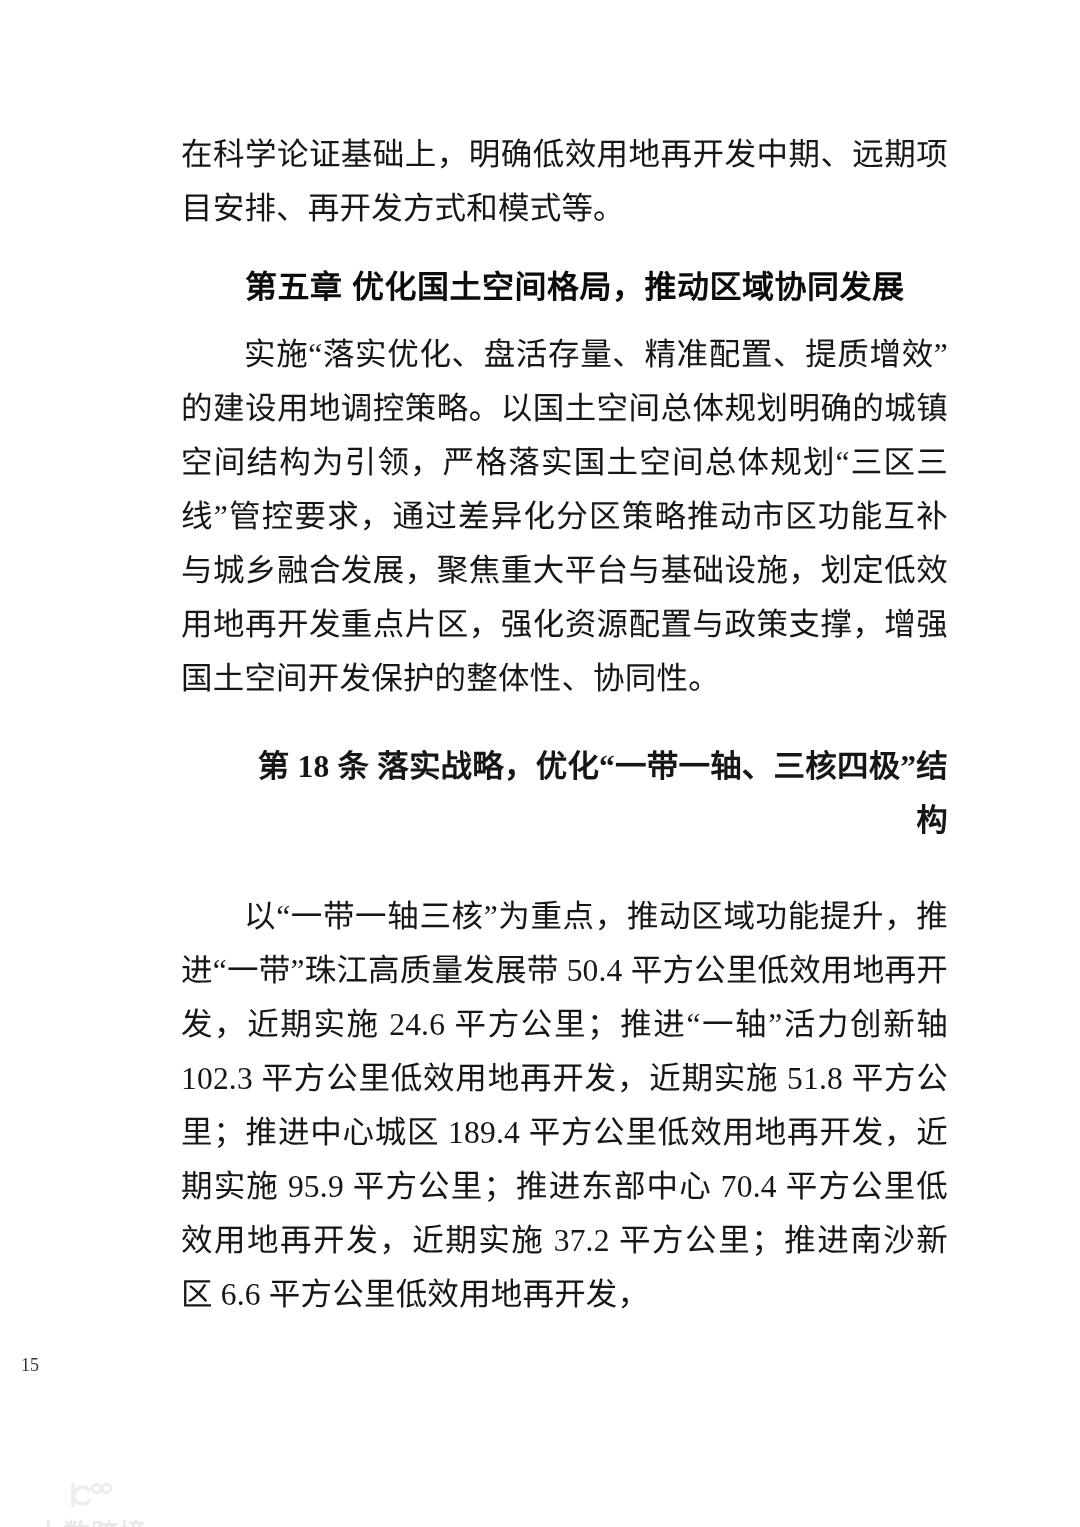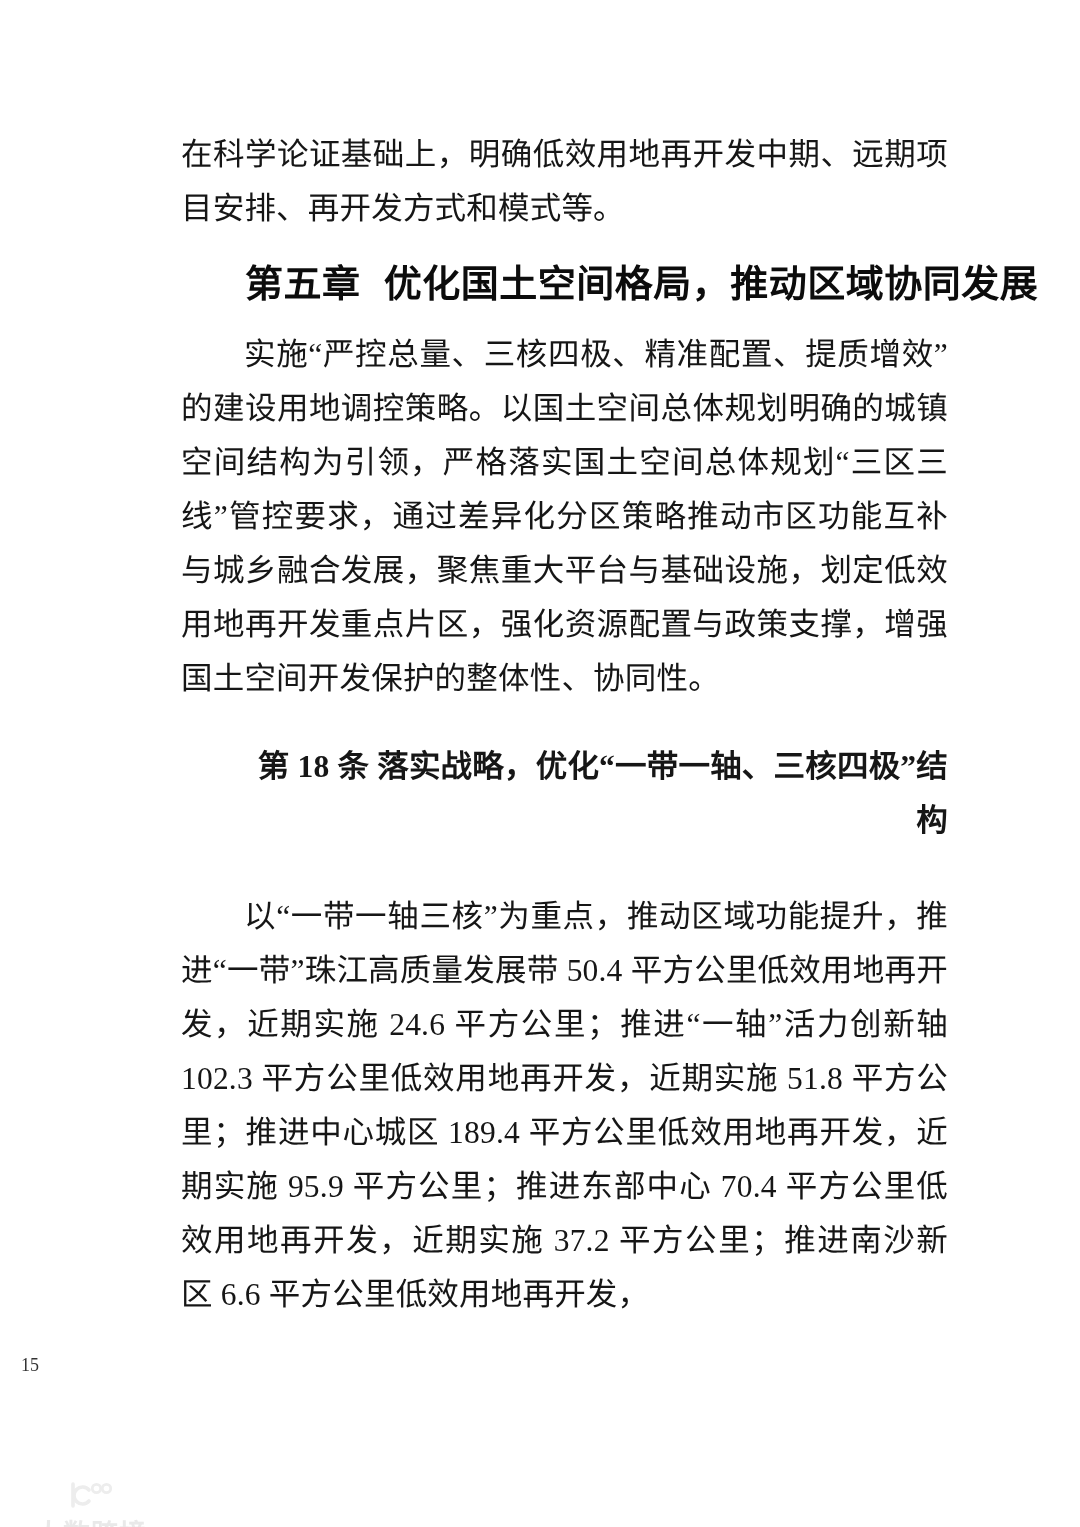--- a/index.html
+++ b/index.html
@@ -49,23 +49,23 @@
   .para.indent {
     text-indent: 2em;
   }
 
   
   .gap-sm { height: 16px; }
   .gap-md { height: 26px; }
   .gap-lg { height: 34px; }
 
   .chapter-heading {
-    font-family: Liberation Mono, monospace;
+    font-family: Liberation Sans, sans-serif;
     font-weight: bold;
-    font-size: 38px;
+    font-size: 32px;
     line-height: 50px;
     letter-spacing: 0.5px;
     margin: 0;
     padding-left: 64px;
     color: #0c0c0c;
     white-space: nowrap;
   }
 
   .article-heading {
     font-size: 31.5px;
@@ -123,21 +123,21 @@
   <div class="content">
 
     <p class="para">在科学论证基础上，明确低效用地再开发中期、远期项目安排、再开发方式和模式等。</p>
 
     <div class="gap-md"></div>
 
     <h2 class="chapter-heading">第五章  优化国土空间格局，推动区域协同发展</h2>
 
     <div class="gap-sm"></div>
 
-    <p class="para indent">实施“严控总量、三核四极、精准配置、提质增效”的建设用地调控策略。以国土空间总体规划明确的城镇空间结构为引领，严格落实国土空间总体规划“三区三线”管控要求，通过差异化分区策略推动市区功能互补与城乡融合发展，聚焦重大平台与基础设施，划定低效用地再开发重点片区，强化资源配置与政策支撑，增强国土空间开发保护的整体性、协同性。</p>
+    <p class="para indent">实施“落实优化、盘活存量、精准配置、提质增效”的建设用地调控策略。以国土空间总体规划明确的城镇空间结构为引领，严格落实国土空间总体规划“三区三线”管控要求，通过差异化分区策略推动市区功能互补与城乡融合发展，聚焦重大平台与基础设施，划定低效用地再开发重点片区，强化资源配置与政策支撑，增强国土空间开发保护的整体性、协同性。</p>
 
     <div class="gap-lg"></div>
 
     <h3 class="article-heading">第 18 条  落实战略，优化“一带一轴、三核四极”结构</h3>
 
     <div class="gap-sm"></div>
 
 
     <div class="gap-md"></div>
 

